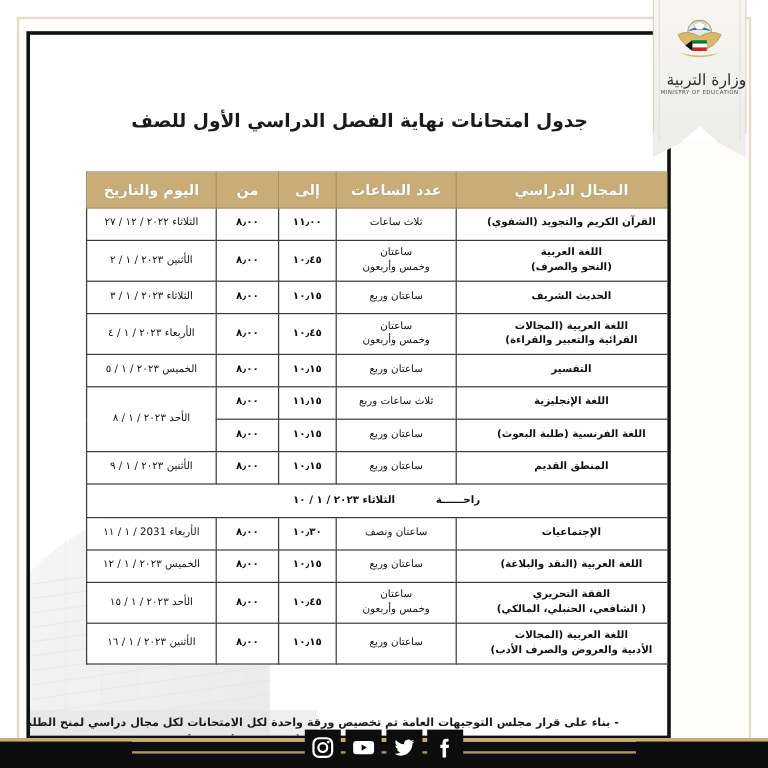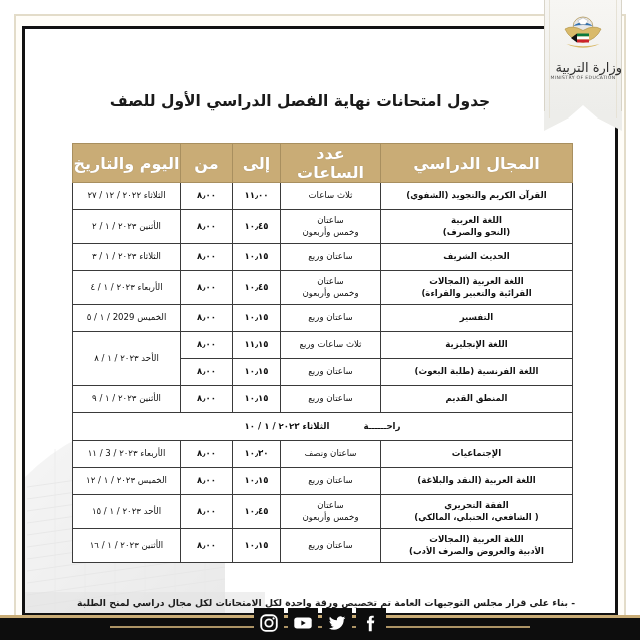--- a/index.html
+++ b/index.html
@@ -25,21 +25,21 @@
     position: absolute;
     left: 14px; top: 14px;
     width: 612px; height: 612px;
     border: 2px solid #e3dcc9;
     background: #fffdf8;
   }
 
   .black-frame {
     position: absolute;
     left: 22px; top: 26px;
-    width: 596px; height: 590px;
+    width: 537px; height: 590px;
     border: 3px solid #111111;
     background: #ffffff;
     overflow: hidden;
   }
 
   
   .building-wm {
     position: absolute;
     left: -10px; bottom: -4px;
     width: 250px; height: 230px;
@@ -141,21 +141,21 @@
   }
   table.sched th, table.sched td {
     border: 1px solid #3a3a3a;
     text-align: center;
     vertical-align: middle;
     color: #111;
   }
   table.sched thead th {
     background: #c9ac76;
     color: #ffffff;
-    font-size: 16px;
+    font-size: 12px;
     font-weight: bold;
     height: 30px;
     border-color: #a88f5f;
     text-shadow: 0 0 1px rgba(0,0,0,.25);
   }
   .col-subject { width: 192px; }
   .col-hours   { width: 100px; }
   .col-to      { width:  48px; }
   .col-from    { width:  52px; }
   .col-date    { width: 108px; }
@@ -389,21 +389,21 @@
             </tr>
             <tr class="row-short">
               <td class="subject">
                 <span style="display:block">التفسير</span>
               </td>
               <td class="hours">
                 <span style="display:block">ساعتان وربع</span>
               </td>
               <td class="time">١٠٫١٥</td>
               <td class="time">٨٫٠٠</td>
-              <td class="date">الخميس 2029 / ١ / ٥</td>
+              <td class="date">الخميس ٢٠٢٣ / ١ / ٥</td>
             </tr>
             <tr class="row-short">
               <td class="subject">
                 <span style="display:block">اللغة الإنجليزية</span>
               </td>
               <td class="hours">
                 <span style="display:block">ثلاث ساعات وربع</span>
               </td>
               <td class="time">١١٫١٥</td>
               <td class="time">٨٫٠٠</td>
@@ -440,21 +440,21 @@
             </tr>
             <tr class="row-short">
               <td class="subject">
                 <span style="display:block">الإجتماعيات</span>
               </td>
               <td class="hours">
                 <span style="display:block">ساعتان ونصف</span>
               </td>
               <td class="time">١٠٫٣٠</td>
               <td class="time">٨٫٠٠</td>
-              <td class="date">الأربعاء ٢٠٢٣ / 3 / ١١</td>
+              <td class="date">الأربعاء 2031 / ١ / ١١</td>
             </tr>
             <tr class="row-short">
               <td class="subject">
                 <span style="display:block">اللغة العربية (النقد والبلاغة)</span>
               </td>
               <td class="hours">
                 <span style="display:block">ساعتان وربع</span>
               </td>
               <td class="time">١٠٫١٥</td>
               <td class="time">٨٫٠٠</td>

